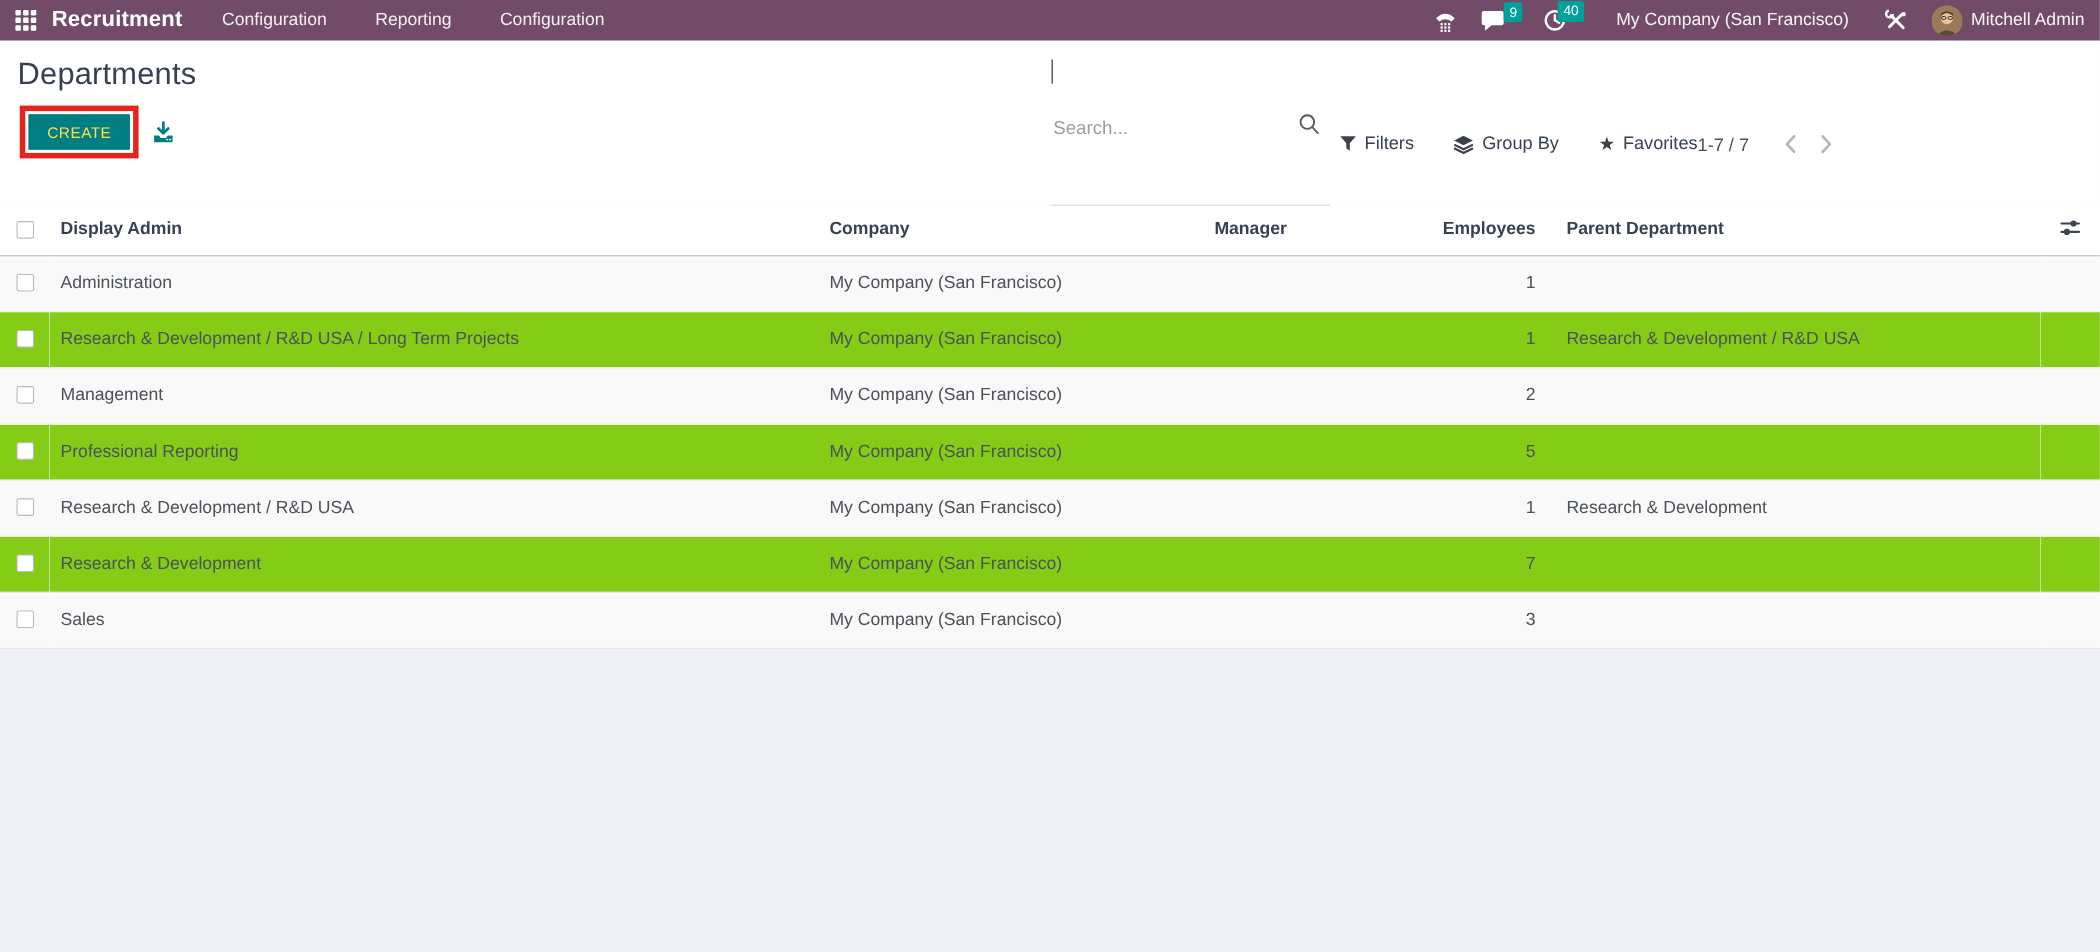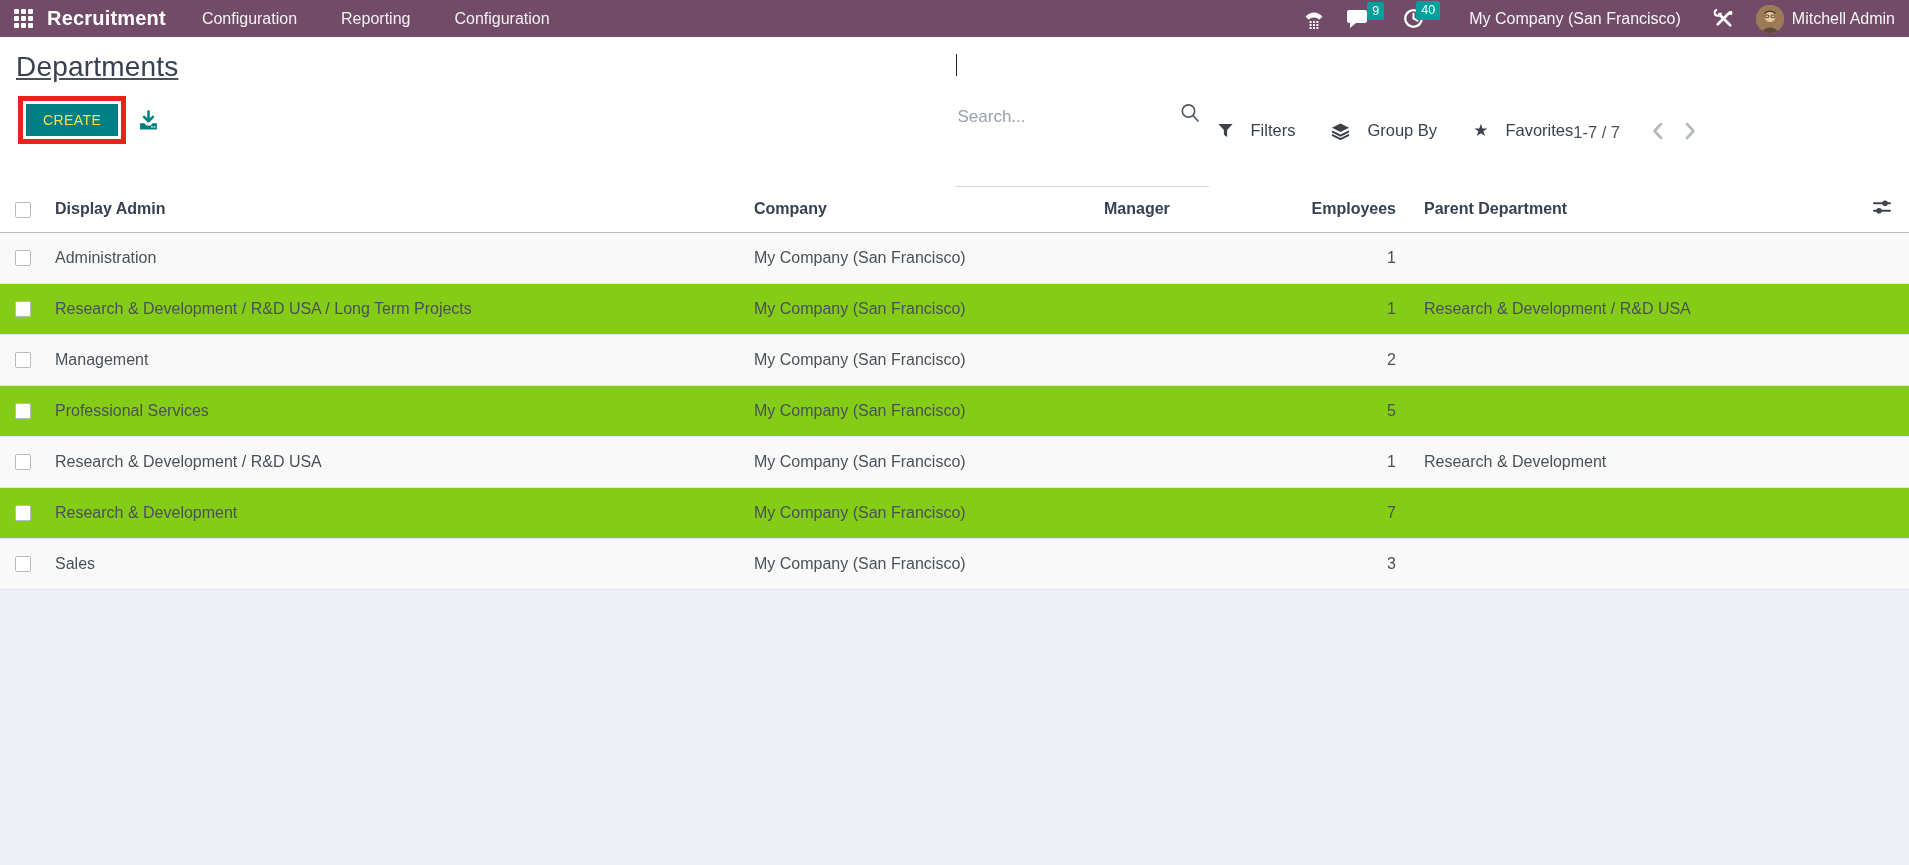--- a/index.html
+++ b/index.html
@@ -24,35 +24,35 @@
   .nav-icon{position:relative;display:flex;align-items:center;cursor:pointer;}
   .badge{position:absolute;top:-7px;right:-16px;background:var(--badge);color:#fff;font-size:12.5px;line-height:1;padding:3px 5px;border-radius:2px;font-weight:400;}
   .nav-icon.has-badge{margin-right:14px;}
   .company-name,.user-name{font-size:16px;color:rgba(255,255,255,.95);cursor:pointer;white-space:nowrap;}
   .company-name{margin:0 10px;}
   .avatar{width:28px;height:28px;border-radius:50%;overflow:hidden;flex:0 0 auto;margin-right:8px;background:#a5805f;cursor:pointer;}
   .user-menu{display:flex;align-items:center;cursor:pointer;}
 
   
   .control-panel{background:#fff;display:flex;flex:0 0 auto;height:150px;padding:0;}
-  .cp-left{width:50%;padding:14px 0 0 16px;text-decoration:underline;}
+  .cp-left{width:50%;padding:14px 0 0 16px;}
   .page-title{font-size:28px;font-weight:400;color:var(--text-strong);letter-spacing:.2px;}
   .cp-buttons{display:flex;align-items:center;margin-top:13px;}
   .annotation-box{border:5px solid var(--annotation);padding:3px;display:inline-block;background:#fff;margin-left:2px;}
   .create-btn{background:var(--accent);color:#fde047;border:1px solid var(--accent);font-size:14px;font-weight:400;letter-spacing:.4px;padding:7px 16px;cursor:pointer;font-family:inherit;}
   .export-icon{margin-left:12px;display:flex;align-items:center;cursor:pointer;}
   .cp-right{width:50%;padding:15px 16px 0 0;display:flex;flex-direction:row;}
   .searchbar{position:relative;display:flex;align-items:center;border-bottom:1px solid #D5D8DC;padding:0 2px 8px 2px;}
   .search-input{border:none;outline:none;flex:1;font-size:17px;font-family:inherit;color:var(--text);padding:4px 0 0 1px;background:transparent;}
   .search-input::placeholder{color:var(--muted);}
   .text-cursor{position:absolute;left:1px;top:2px;width:1px;height:22px;background:#222;}
   .search-icon{flex:0 0 auto;cursor:pointer;margin-right:6px;}
   .cp-row2{display:flex;align-items:center;justify-content:space-between;margin-top:22px;padding-left:8px;}
   .filter-group{display:flex;align-items:center;gap:36px;}
-  .filter-btn{display:flex;align-items:center;gap:17px;font-size:16.5px;color:var(--text-strong);cursor:pointer;}
+  .filter-btn{display:flex;align-items:center;gap:7px;font-size:16.5px;color:var(--text-strong);cursor:pointer;}
   .star-glyph{font-size:17px;color:#3C4149;line-height:1;}
   .pager{display:flex;align-items:flex-end;gap:10px;margin-right:6px;}
   .pager-text{font-size:16.5px;color:var(--text);margin-right:16px;}
   .pager-btn{background:none;border:none;cursor:pointer;padding:2px 6px;display:flex;align-items:center;}
 
   
   .list-view{flex:1 1 auto;background:var(--page-bg);}
   table{border-collapse:collapse;width:1909px;table-layout:fixed;background:#fff;}
   col.c-cb{width:45px;} col.c-name{width:705px;} col.c-company{width:350px;} col.c-manager{width:200px;}
   col.c-emp{width:110px;} col.c-parent{width:445px;} col.c-opt{width:54px;}
@@ -277,21 +277,21 @@
     <td class="name-col">Management</td>
     <td>My Company (San Francisco)</td>
     <td></td>
     <td class="num">2</td>
     <td class="parent-col"></td>
     <td></td>
   </tr>
 
   <tr>
     <td class="cb"><span class="checkbox"></span></td>
-    <td class="name-col">Professional Services</td>
+    <td class="name-col">Professional Reporting</td>
     <td>My Company (San Francisco)</td>
     <td></td>
     <td class="num">5</td>
     <td class="parent-col"></td>
     <td></td>
   </tr>
 
   <tr>
     <td class="cb"><span class="checkbox"></span></td>
     <td class="name-col">Research &amp; Development / R&amp;D USA</td>

